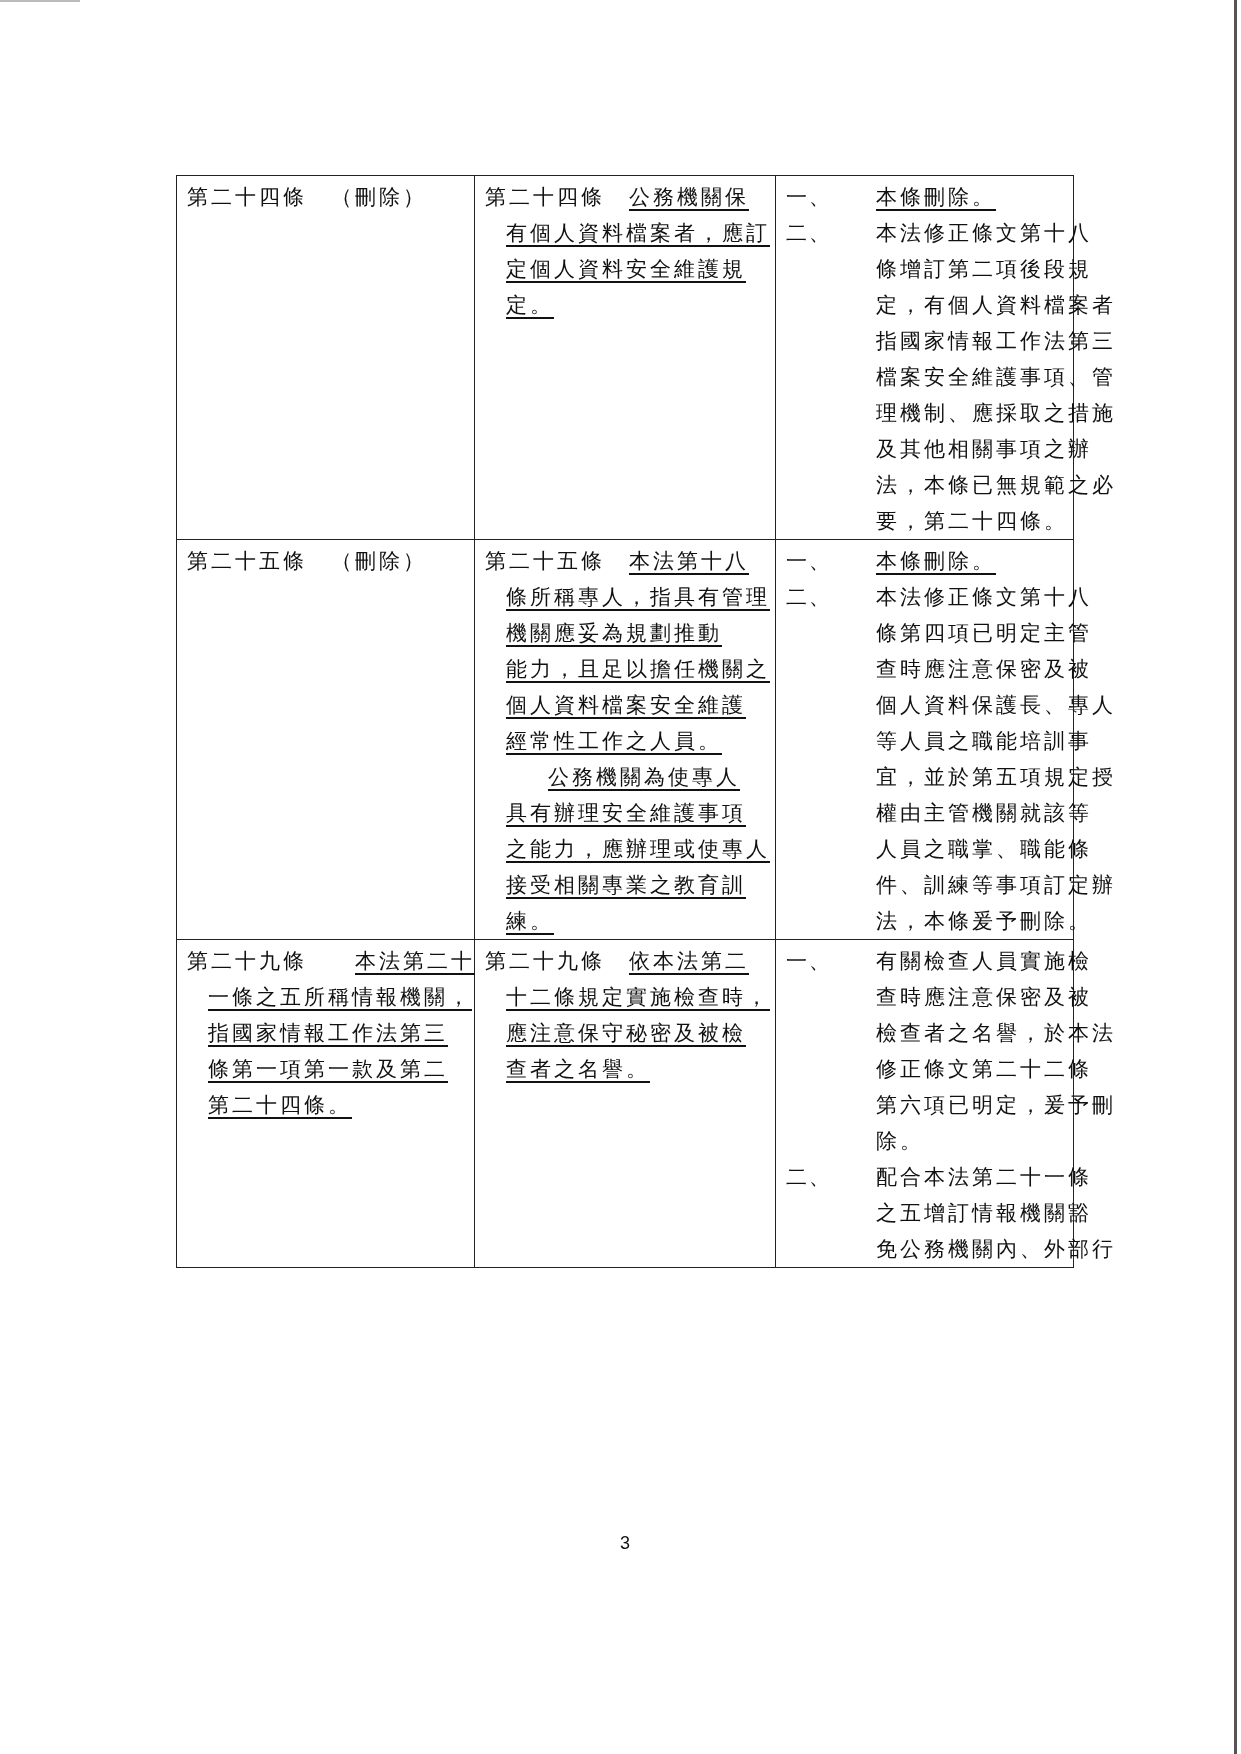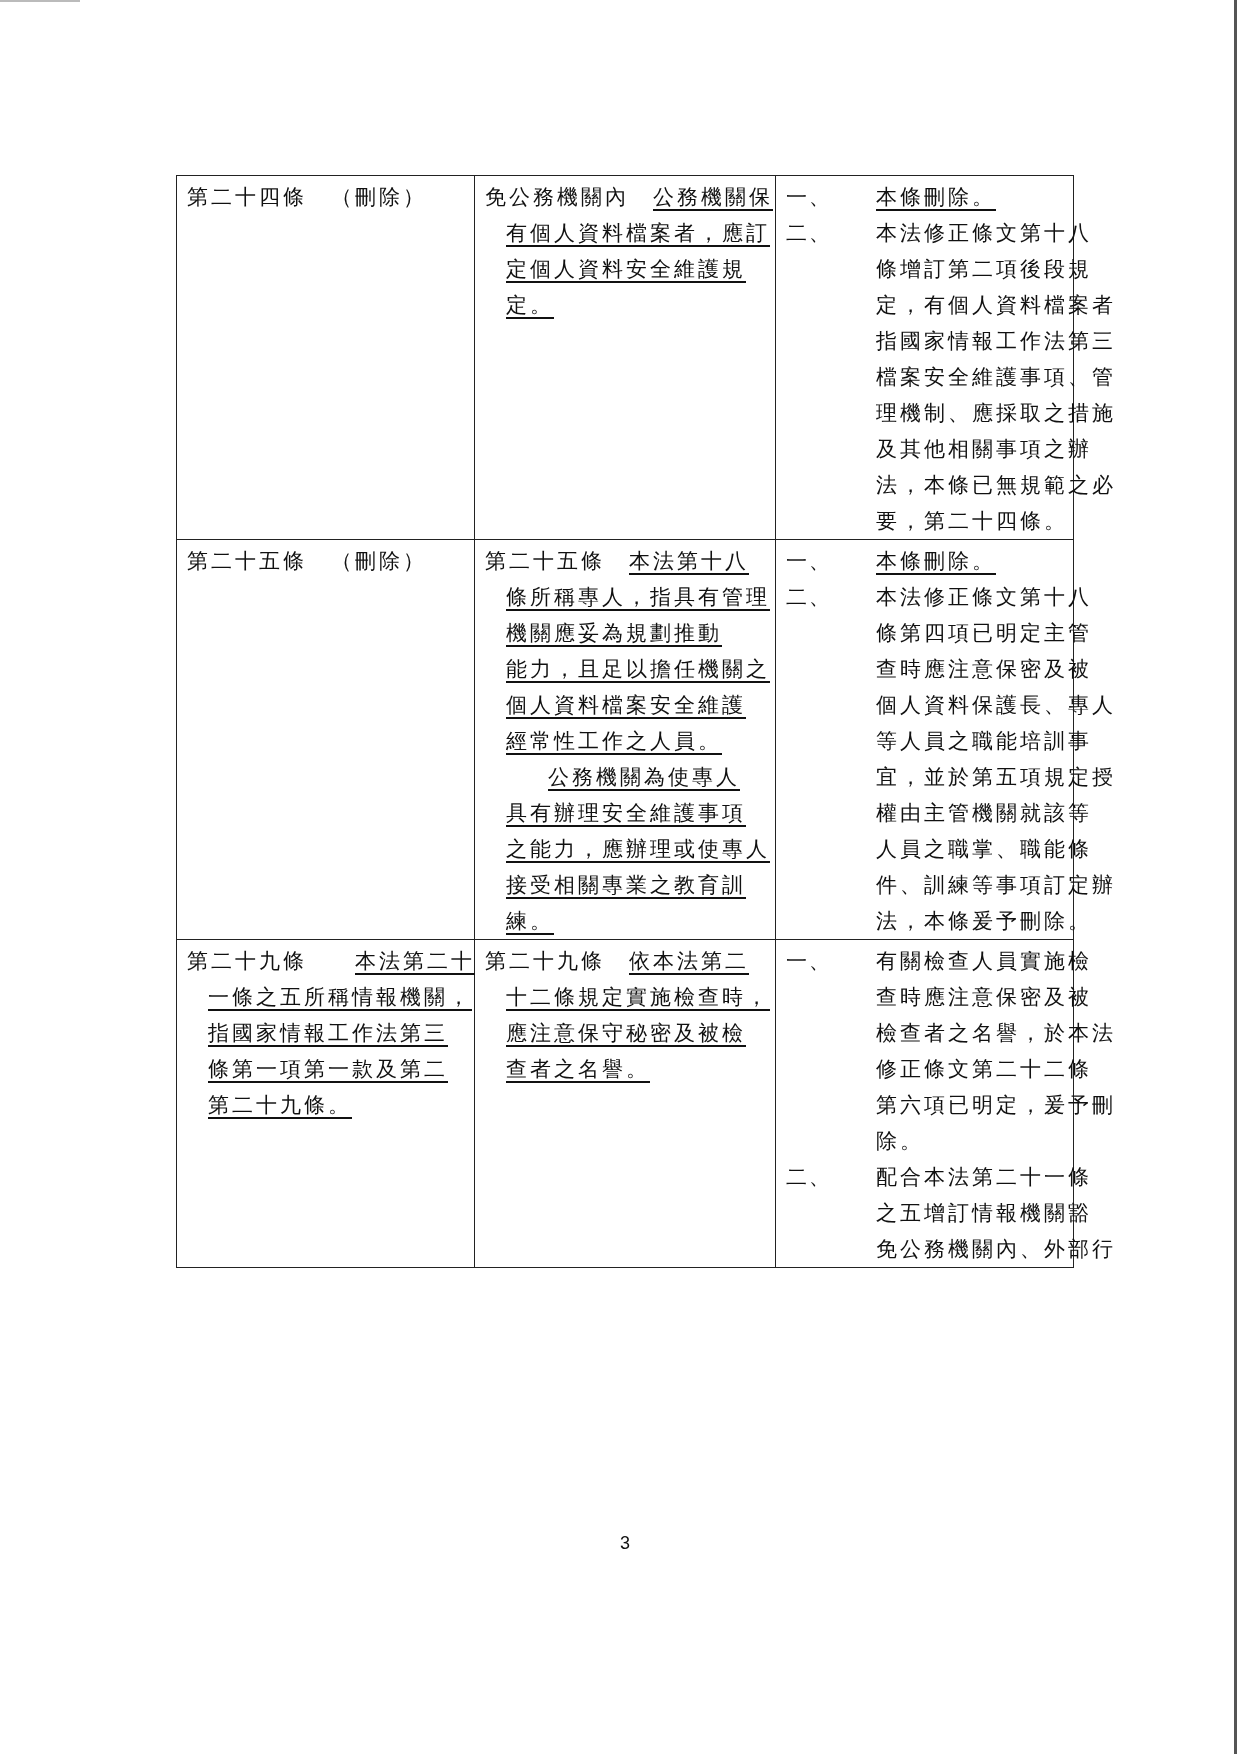--- a/index.html
+++ b/index.html
@@ -38,21 +38,21 @@
   <tbody>
 
   <tr style="height:362px">
     <td>
       <div class="cell">
               <span class="ln">第二十四條　（刪除）</span>
             </div>
     </td>
     <td>
       <div class="cell">
-        <span class="ln"><span>免公務機關內</span>　<span class="u">公務機關保</span></span>
+        <span class="ln"><span>第二十四條</span>　<span class="u">公務機關保</span></span>
         <span class="ln ind u">有個人資料檔案者，應訂</span>
         <span class="ln ind u">定個人資料安全維護規</span>
         <span class="ln ind"><span class="u">定。</span></span>
       </div>
     </td>
     <td>
       <div class="cell">
         <div class="item">
           <span class="num">一、</span>
           <div class="body">
@@ -125,21 +125,21 @@
     </td>
   </tr>
 
   <tr style="height:328px">
     <td>
       <div class="cell">
         <span class="ln"><span>第二十九條</span>　　<span class="u">本法第二十</span></span>
         <span class="ln ind u">一條之五所稱情報機關，</span>
         <span class="ln ind u">指國家情報工作法第三</span>
         <span class="ln ind u">條第一項第一款及第二</span>
-        <span class="ln ind"><span class="u">第二十九條。</span></span>
+        <span class="ln ind"><span class="u">第二十四條。</span></span>
       </div>
     </td>
     <td>
       <div class="cell">
         <span class="ln"><span>第二十九條</span>　<span class="u">依本法第二</span></span>
         <span class="ln ind u">十二條規定實施檢查時，</span>
         <span class="ln ind u">應注意保守秘密及被檢</span>
         <span class="ln ind"><span class="u">查者之名譽。</span></span>
       </div>
     </td>

